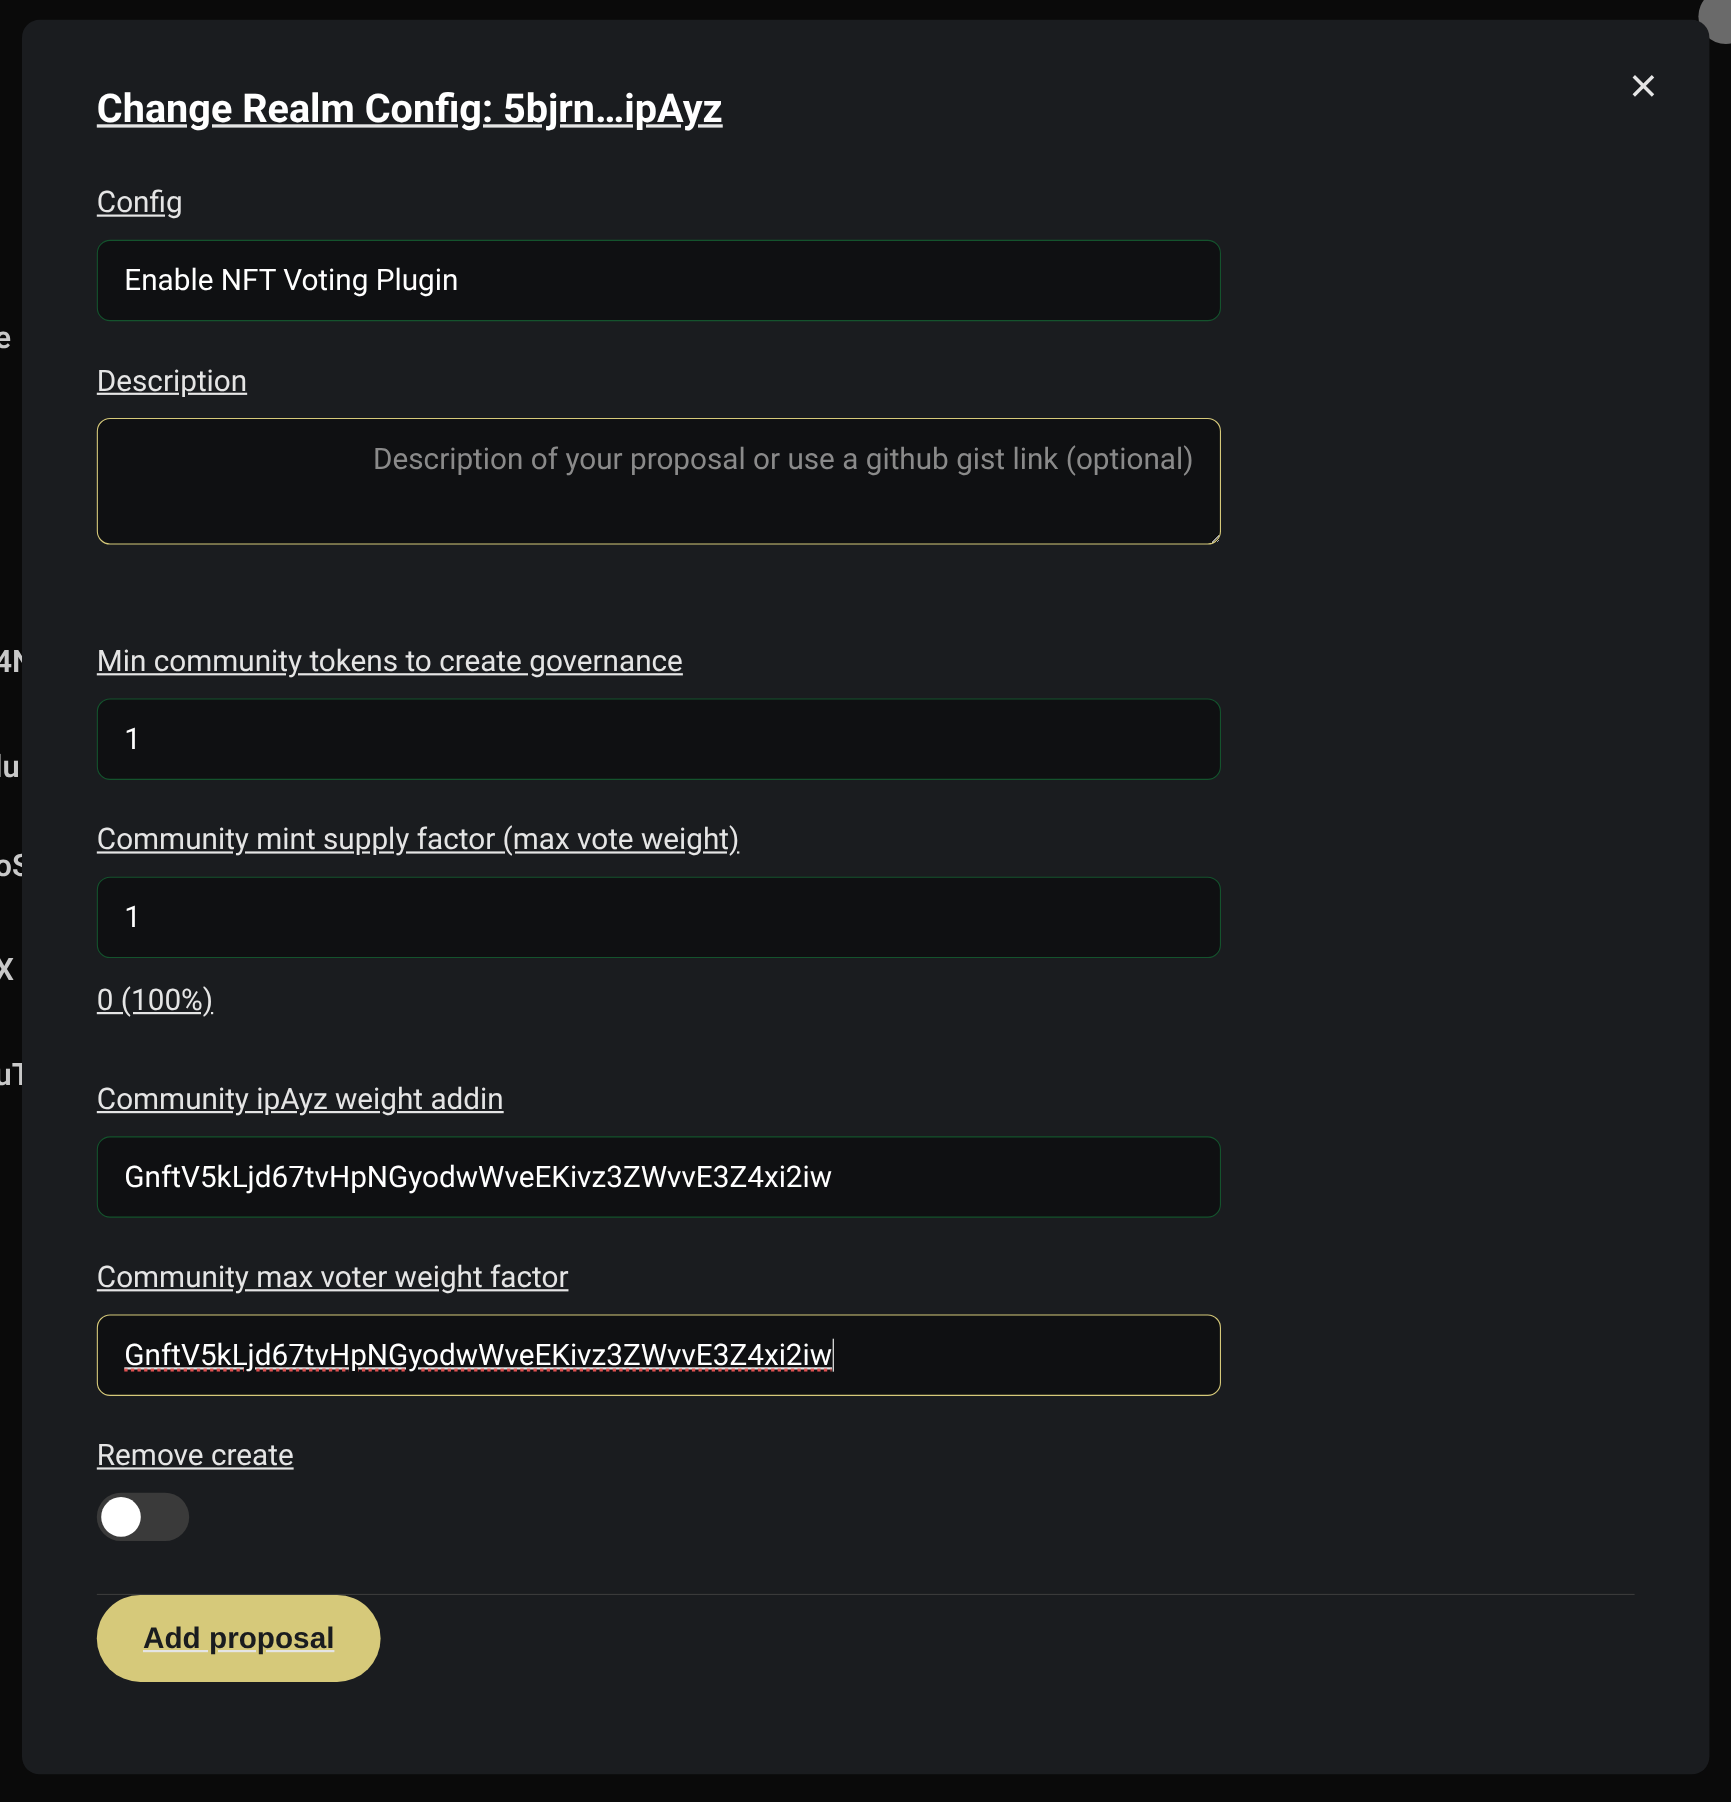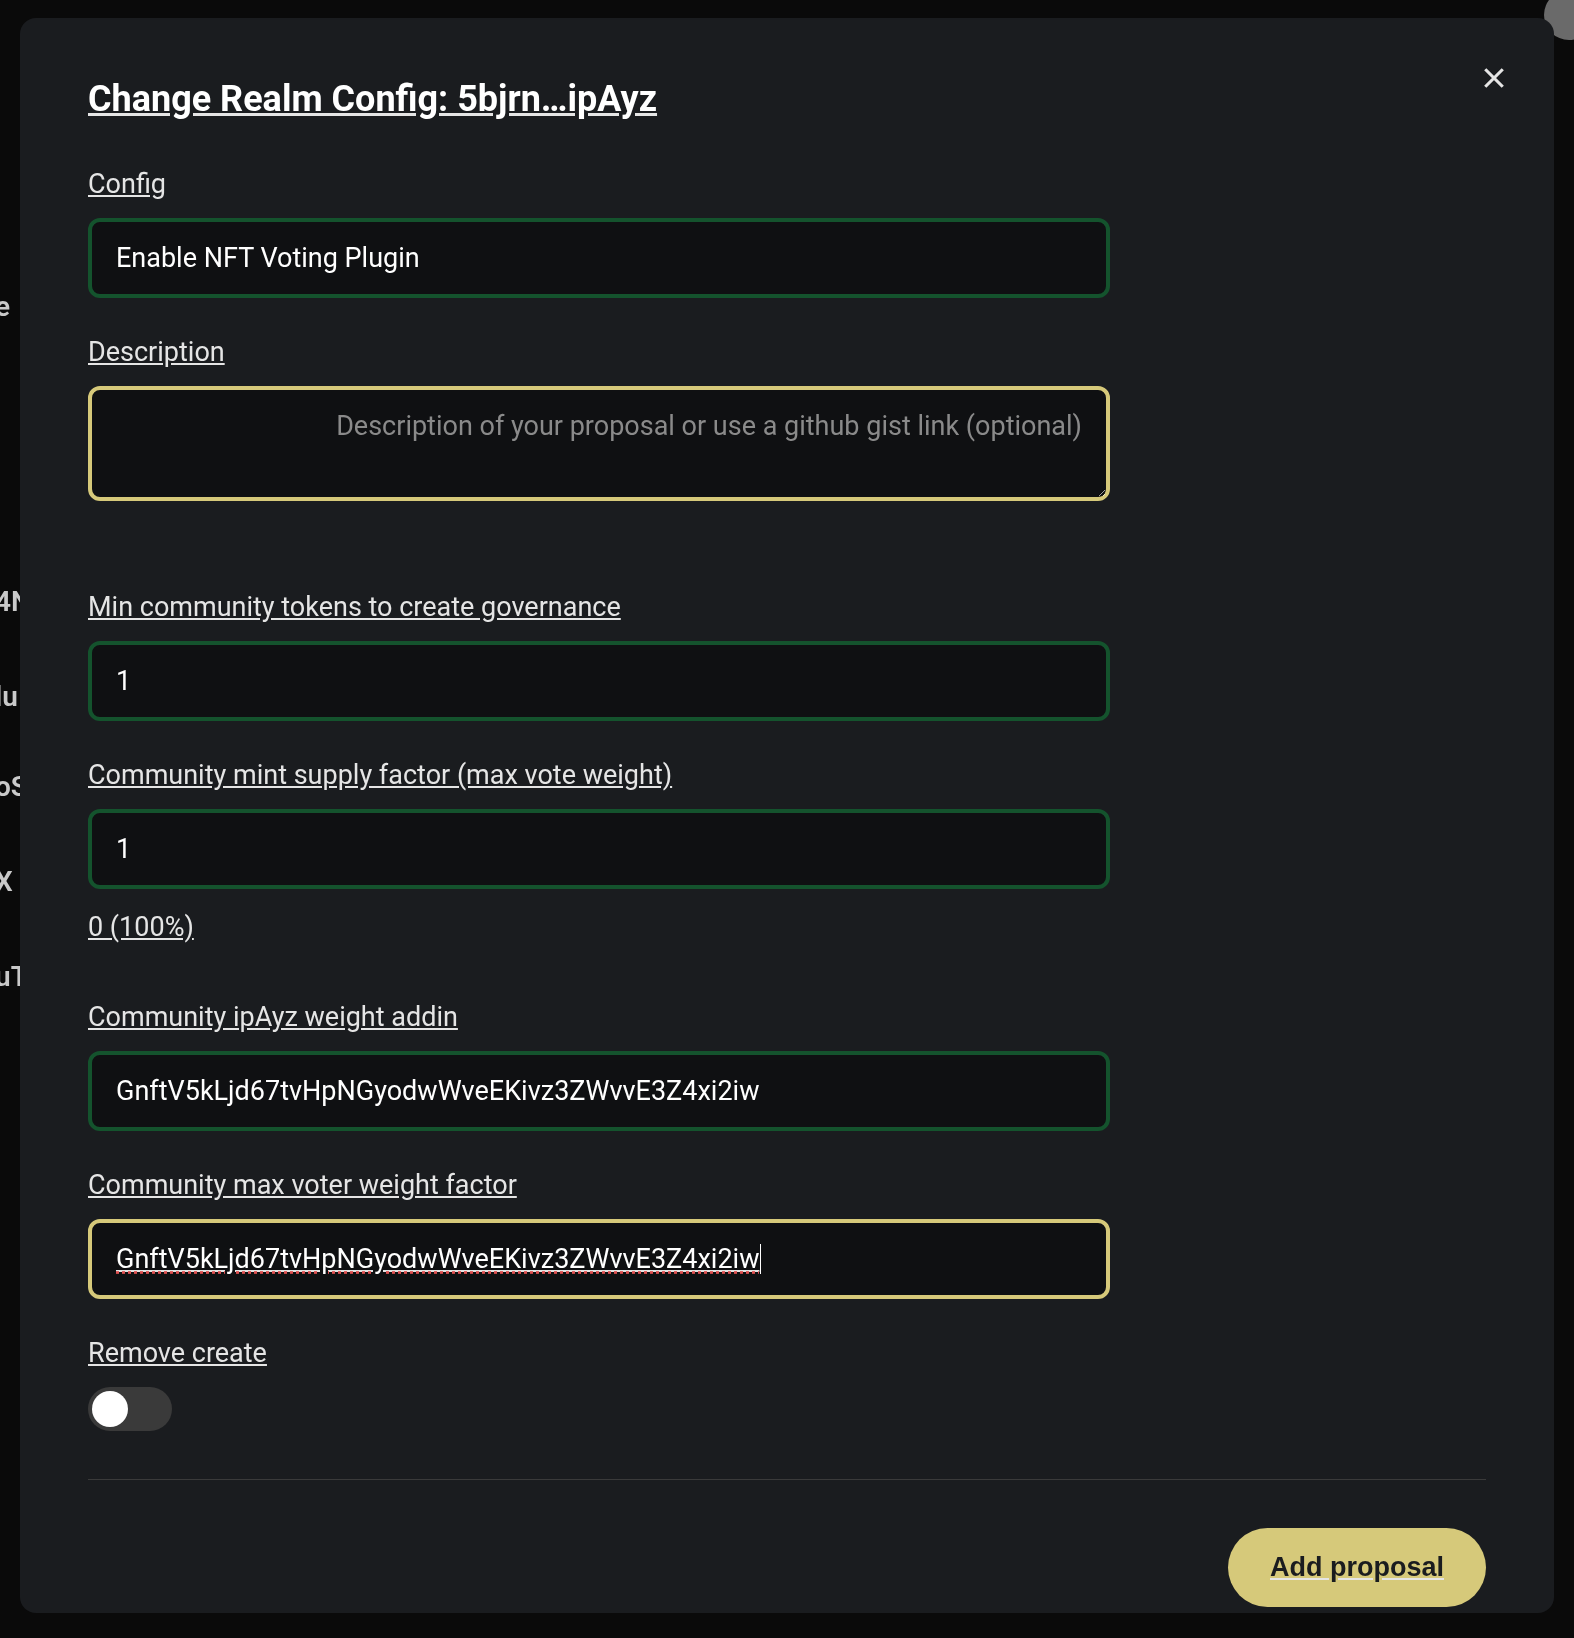--- a/index.html
+++ b/index.html
@@ -63,21 +63,21 @@
   }
   .label {
     font-size: 27px;
     color: #e5e5e5;
     margin-bottom: 18px;
     display: block;
   }
   .input, .textarea {
     width: 100%;
     background: #0f1012;
-    border: 4px solid #14532d;
+    border: 1px solid #14532d;
     border-radius: 12px;
     padding: 20px 24px;
     font-size: 27px;
     color: #fff;
     font-family: inherit;
     outline: none;
   }
   .input.focused, .textarea.focused {
     border-color: #d6c97a;
   }
@@ -120,23 +120,21 @@
     top: 4px;
     left: 4px;
     width: 36px;
     height: 36px;
     background: #fff;
     border-radius: 50%;
   }
   .footer {
     border-top: 1px solid #3a3a3a;
     margin-top: 48px;
-    padding-top: 48px;
     display: flex;
-    justify-content: flex-end;
     width: 100%;
   }
   .add-btn {
     background: #d6c97a;
     color: #1a1c1f;
     font-size: 27px;
     font-weight: 700;
     border: none;
     border-radius: 40px;
     padding: 24px 42px;

